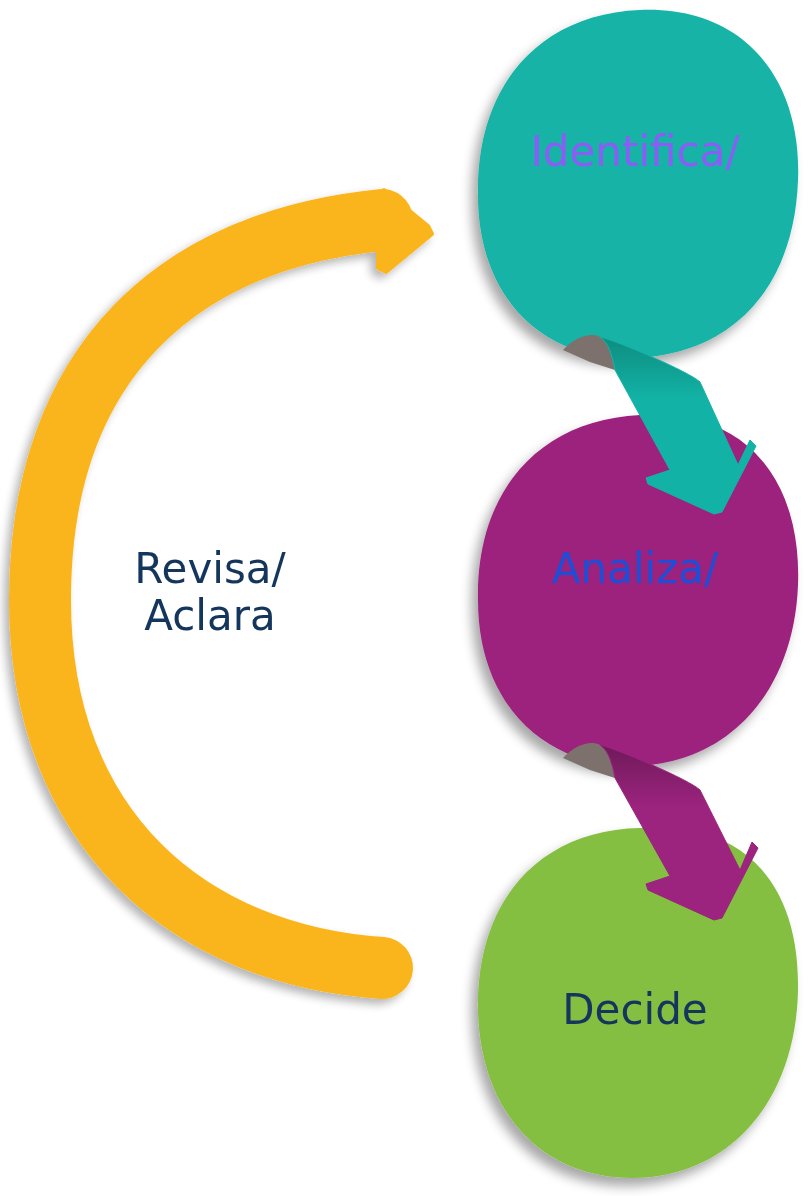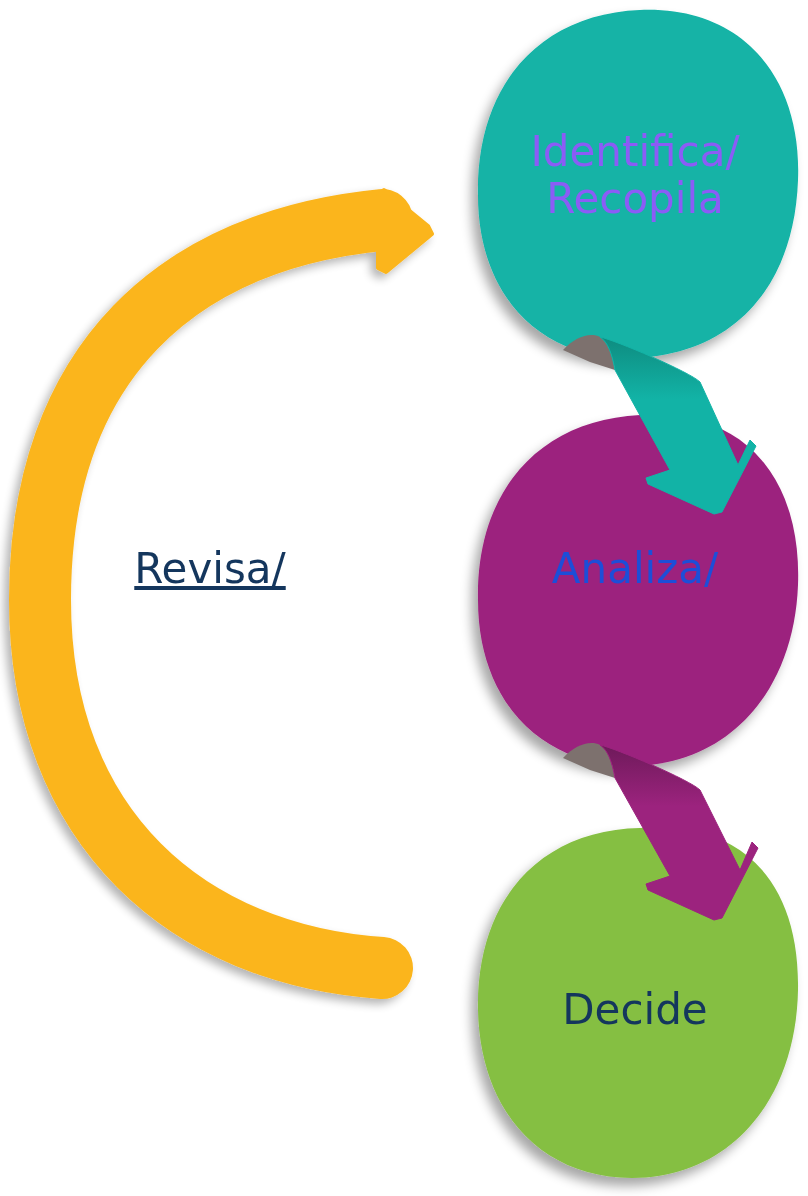--- a/index.html
+++ b/index.html
@@ -144,26 +144,26 @@
              L 648 484
              L 646 478
              L 670 470
              L 615 370
              C 612 354, 608 342, 600 337 Z" fill="url(#teal-fold)" stroke="#12B3A6" stroke-width="1" stroke-linejoin="round"></path>
   </g>
 </svg>
 
 <div class="label" id="label-identifica" style="color:#8b5cf6;">
   <span>Identifica/</span>
-  <span>Recopila</span>
 </div>
 
 <div class="label" id="label-analiza" style="color:#1d4ed8;">
   <span>Analiza/</span>
 </div>
 
 <div class="label" id="label-decide" style="color:#14365D;">
   <span>Decide</span>
 </div>
 
-<div class="label" id="label-revisa" style="color:#14365D;text-decoration:underline;">
+<div class="label" id="label-revisa" style="color:#14365D;">
   <span>Revisa/</span>
+  <span>Aclara</span>
 </div>
 
 </body></html>

